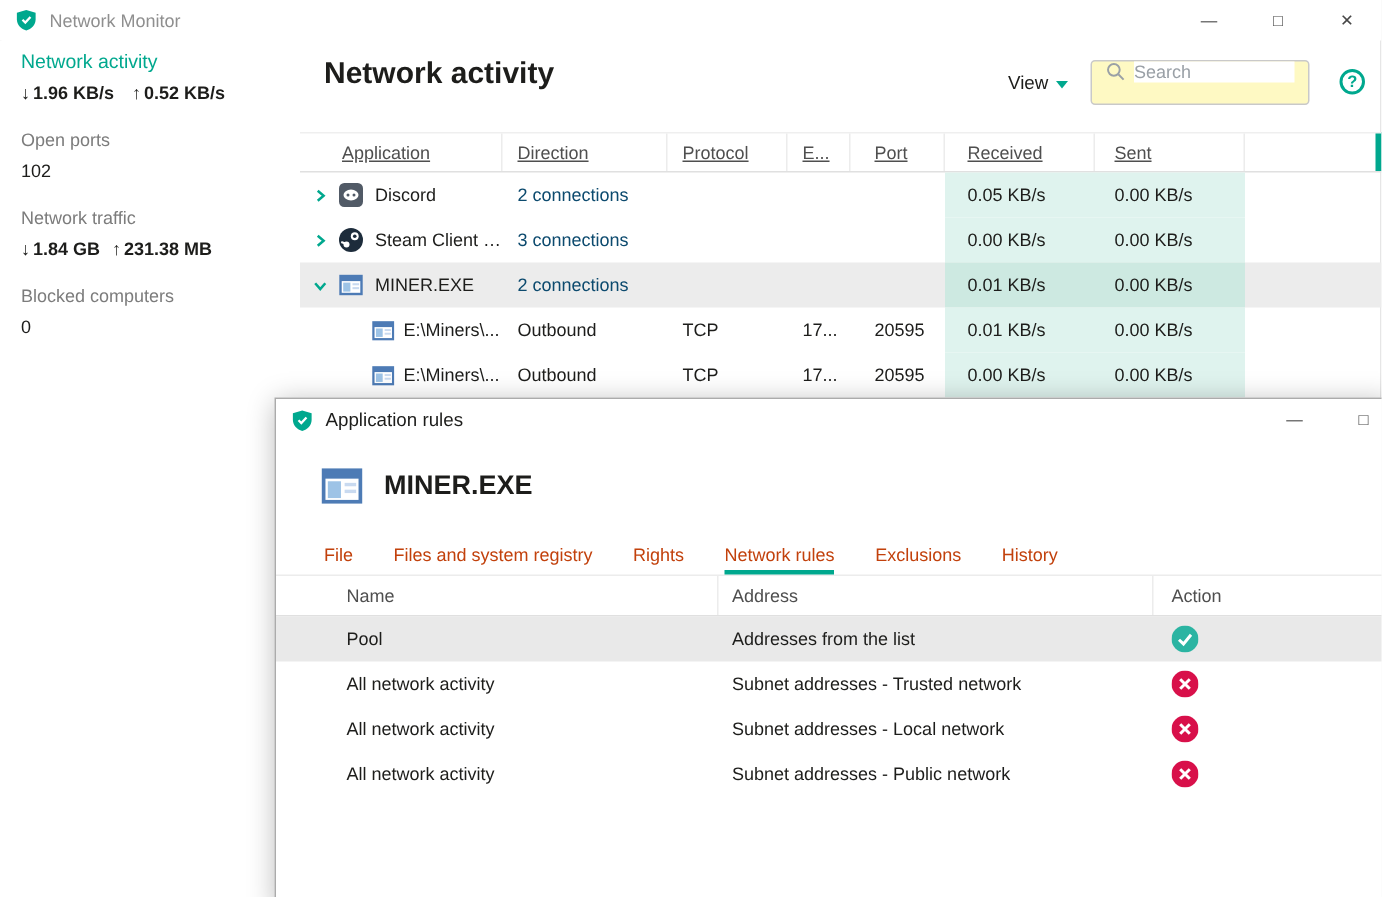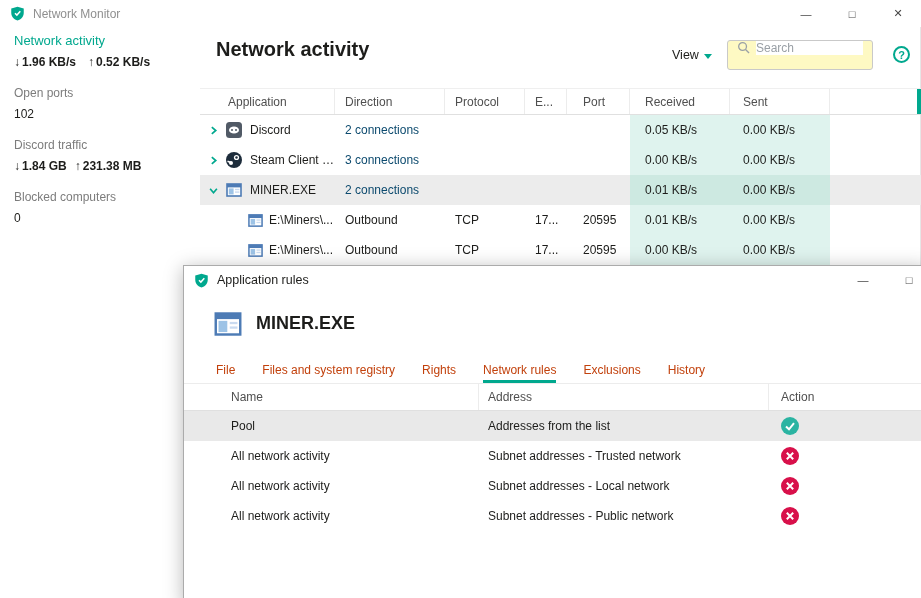--- a/index.html
+++ b/index.html
@@ -31,21 +31,21 @@
   .search-box { position:absolute; left:727px; top:40px; width:146px; height:30px; border:1px solid #c9c9c9; border-radius:3px; background:#fef9c3; display:flex; align-items:flex-start; padding:0 9px; gap:6px; }
   .search-box input { border:none; outline:none; flex:1; min-width:0; font-size:12px; color:#333; font-family:"Liberation Sans", sans-serif; }
   .search-box input::placeholder { color:#9aa0a6; }
   .help-btn { position:absolute; left:893px; top:46px; width:17px; height:17px; border:2px solid #00a88e; border-radius:50%; color:#00a88e; font-size:11px; font-weight:bold; display:flex; align-items:center; justify-content:center; cursor:pointer; }
   .scroll-thumb { position:absolute; right:0; top:88px; width:4px; height:26px; background:#00a88e; }
 
   
   .nm-table { position:absolute; left:200px; top:88px; right:0; }
   .nm-row { display:flex; height:30px; align-items:stretch; font-size:12px; color:#1d1d1b; }
   .nm-header { height:27px; border-top:1px solid #efefef; border-bottom:1px solid #e0e0e0; color:#4f4f4f; }
-  .nm-header > div { display:flex; align-items:center; border-right:1px solid #ececec; }
+  .nm-header > div { display:flex; align-items:center; border-right:1px solid #ececec;text-decoration:underline; }
   .nm-header > div:last-child { border-right:none; }
   .c-app  { width:135px; display:flex; align-items:center; padding-left:28px; }
   .nm-row .c-app { padding-left:0; }
   .nm-header .c-app { padding-left:28px; }
   .c-dir  { width:110px; display:flex; align-items:center; padding-left:10px; }
   .c-proto{ width:80px;  display:flex; align-items:center; padding-left:10px; }
   .c-enc  { width:42px;  display:flex; align-items:center; padding-left:10px; }
   .c-port { width:63px;  display:flex; align-items:center; padding-left:16px; }
   .c-recv { width:100px; display:flex; align-items:center; padding-left:15px; }
   .c-sent { width:100px; display:flex; align-items:center; padding-left:13px; }
@@ -111,21 +111,21 @@
           <span>↓</span>
           <span>1.96 KB/s</span>
         </span>
       <span class="spd">
           <span>↑</span>
           <span>0.52 KB/s</span>
         </span>
     </div>
     <div class="sb-label">Open ports</div>
     <div class="sb-value">102</div>
-    <div class="sb-label">Discord traffic</div>
+    <div class="sb-label">Network traffic</div>
     <div class="sb-value bold">
       <span class="spd">
           <span>↓</span>
           <span>1.84 GB</span>
         </span>
       <span class="spd">
           <span>↑</span>
           <span>231.38 MB</span>
         </span>
     </div>

